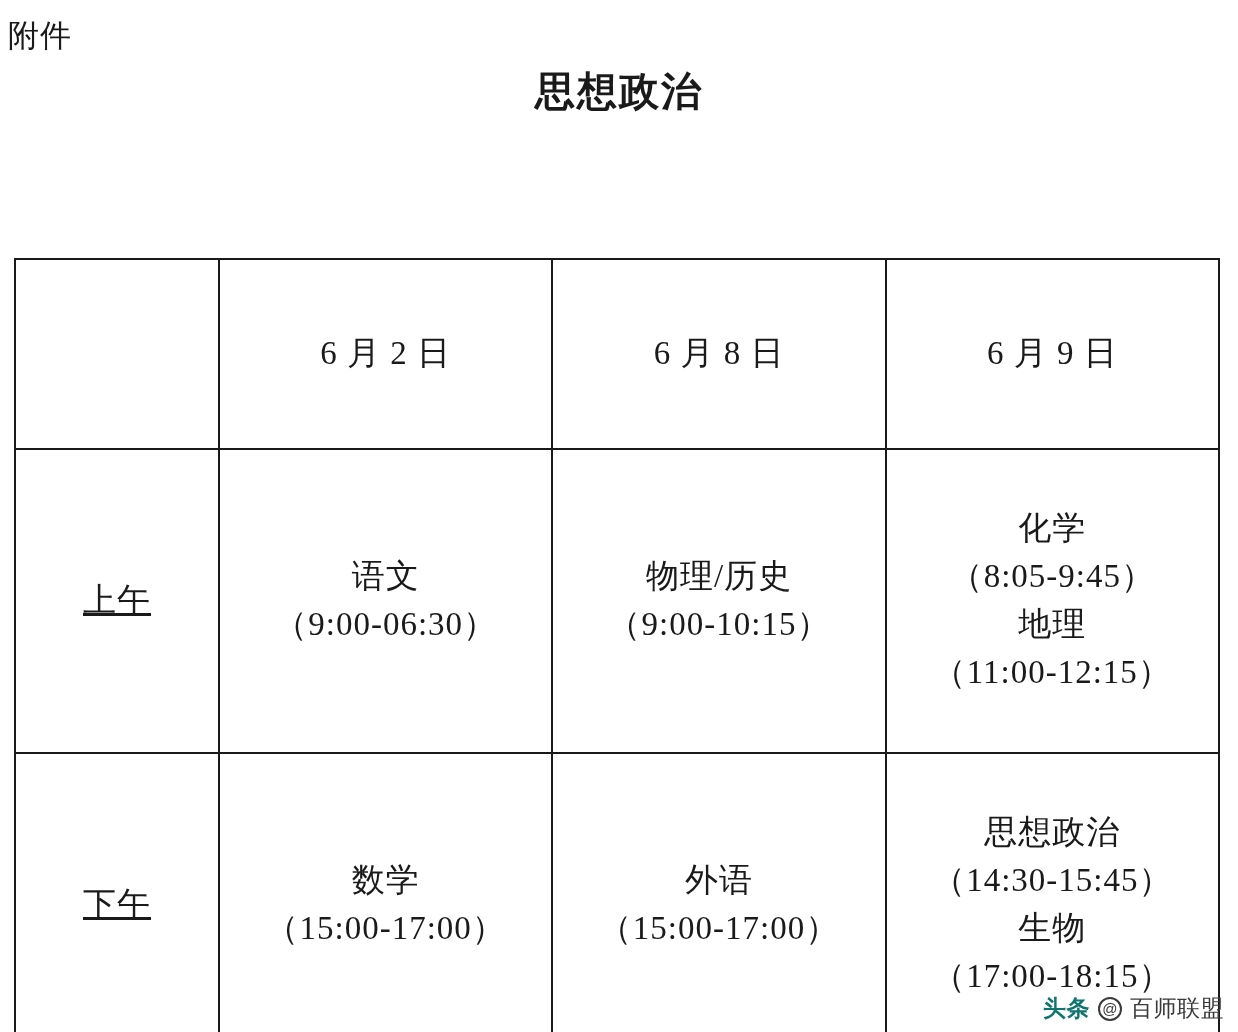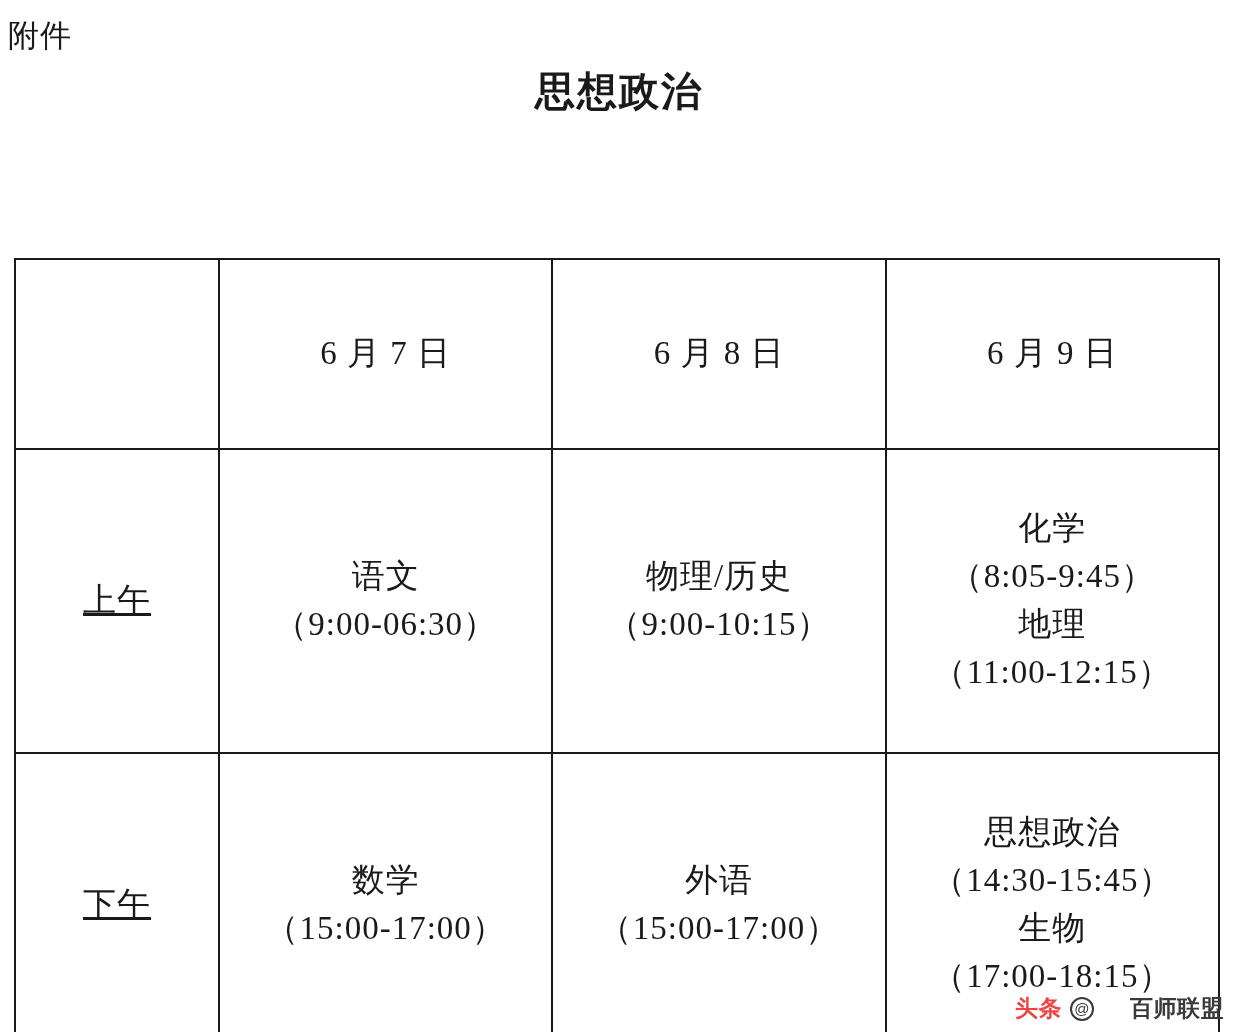--- a/index.html
+++ b/index.html
@@ -88,55 +88,54 @@
     display: flex;
     align-items: center;
     gap: 8px;
     font-family: "Liberation Sans", sans-serif;
     font-size: 23px;
     color: #3a3a3a;
     letter-spacing: 0.5px;
   }
   .watermark .wm-head {
     font-weight: bold;
-    color: #ef4444;
+    color: #0f766e;
   }
   .watermark .wm-at {
     display: inline-flex;
     align-items: center;
     justify-content: center;
     width: 24px;
     height: 24px;
     border-radius: 50%;
     border: 2px solid #3a3a3a;
     font-size: 15px;
     line-height: 1;
     box-sizing: border-box;
   }
   .watermark .wm-name {
-    font-weight: bold;
-    margin-left: 28px;
+    font-weight: normal;
   }
 </style>
 </head>
 <body>
 
 <div class="page">
 
   <div class="attachment-label">附件</div>
 
   <div class="doc-title">
     <span class="line">思想政治</span>
   </div>
 
   <table class="schedule">
     <tbody>
       <tr>
         <td class="corner-cell"></td>
-        <td class="col-head">6 月 7 日</td>
+        <td class="col-head">6 月 2 日</td>
         <td class="col-head">6 月 8 日</td>
         <td class="col-head">6 月 9 日</td>
       </tr>
 
       <tr class="row-am">
         <td class="row-head">上午</td>
         <td>
           <div class="cell-lines">
             <span>语文</span>
             <span>（9:00-06:30）</span>

